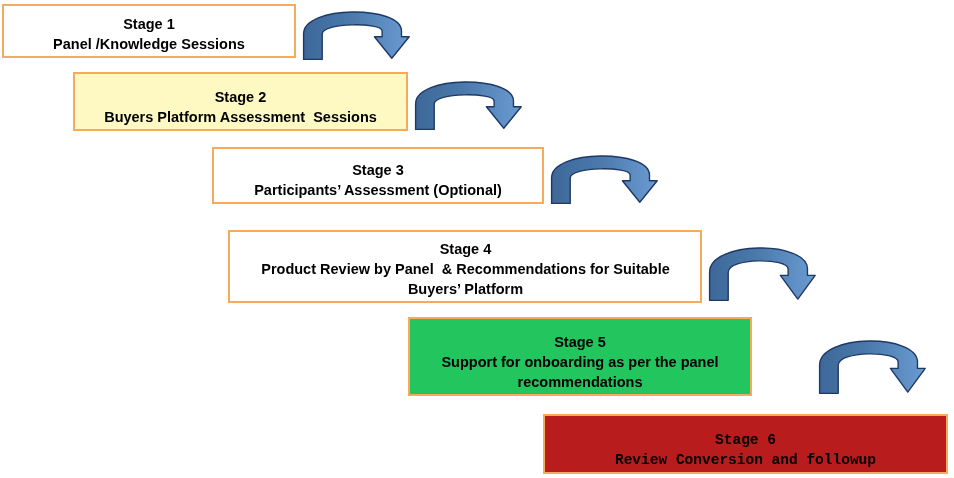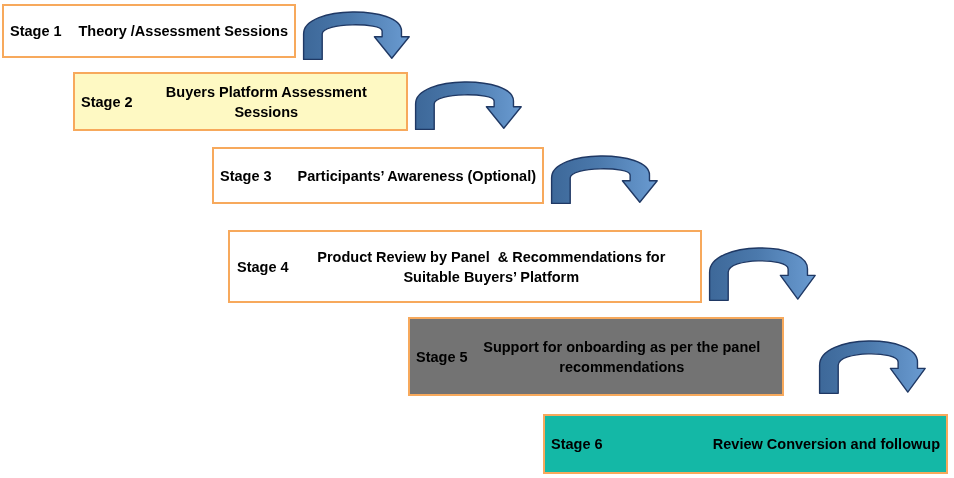--- a/index.html
+++ b/index.html
@@ -18,23 +18,23 @@
     position: relative;
     width: 954px;
     height: 478px;
   }
   .stage-box {
     position: absolute;
     box-sizing: border-box;
     background: #ffffff;
     border: 2px solid #f7a95c;
     display: flex;
-    flex-direction: row;
+    flex-direction: column;
     align-items: center;
-    justify-content: space-between;
+    justify-content: flex-end;
     text-align: center;
     padding: 2px 6px;
     z-index: 2;
   }
   .stage-title {
     font-weight: bold;
     font-size: 14.5px;
     color: #000000;
     line-height: 1.38;
     white-space: pre;
@@ -115,35 +115,35 @@
             <stop offset="0%" stop-color="#3d6899"></stop>
             <stop offset="45%" stop-color="#4b79ac"></stop>
             <stop offset="100%" stop-color="#6a9bd1"></stop>
           </linearGradient>
         </defs>
         <path d="M 6.6 63.36 L 6.6 35.2 C 6.6 3.52, 104.47200000000001 3.52, 104.47200000000001 32 L 104.47200000000001 38.4 L 112.20000000000002 38.4 L 94.80000000000001 62.08 L 77.4 38.4 L 85.12800000000001 38.4 L 85.12800000000001 32 C 85.12800000000001 20.632, 25.200000000000003 20.632, 25.200000000000003 35.2 L 25.200000000000003 63.36 Z" fill="url(#grad4)" stroke="#1f3864" stroke-width="1.4" stroke-linejoin="round"></path>
       </svg>
     </div>
     <div class="stage-box" style="left: 2px; top: 4px; width: 294px; height: 54px; border-color: rgb(247, 169, 92); background: rgb(255, 255, 255);">
       <div class="stage-title">Stage 1</div>
-      <div class="stage-desc">Theory /Assessment Sessions</div>
+      <div class="stage-desc">Panel /Knowledge Sessions</div>
     </div>
     <div class="stage-box" style="left: 73px; top: 72px; width: 335px; height: 59px; border-color: rgb(247, 169, 92); background: #fef9c3;">
       <div class="stage-title">Stage 2</div>
       <div class="stage-desc">Buyers Platform Assessment  Sessions</div>
     </div>
     <div class="stage-box" style="left: 212px; top: 147px; width: 332px; height: 57px; border-color: rgb(247, 169, 92); background: rgb(255, 255, 255);">
       <div class="stage-title">Stage 3</div>
-      <div class="stage-desc">Participants’ Awareness (Optional)</div>
+      <div class="stage-desc">Participants’ Assessment (Optional)</div>
     </div>
     <div class="stage-box" style="left: 228px; top: 230px; width: 474px; height: 73px; border-color: rgb(247, 169, 92); background: rgb(255, 255, 255); padding-left: 7px;">
       <div class="stage-title">Stage 4</div>
       <div class="stage-desc">Product Review by Panel  &amp; Recommendations for Suitable Buyers’ Platform</div>
     </div>
-    <div class="stage-box" style="left: 408px; top: 317px; width: 376px; height: 79px; border-color: rgb(247, 169, 92); background: #737373;">
+    <div class="stage-box" style="left: 408px; top: 317px; width: 344px; height: 79px; border-color: rgb(247, 169, 92); background: #22c55e;">
       <div class="stage-title">Stage 5</div>
       <div class="stage-desc">Support for onboarding as per the panel recommendations</div>
     </div>
-    <div class="stage-box" style="left: 543px; top: 414px; width: 405px; height: 60px; border-color: rgb(247, 169, 92); background: #14b8a6;">
+    <div class="stage-box" style="left: 543px; top: 414px; width: 405px; height: 60px; border-color: rgb(247, 169, 92); background: #b91c1c; font-family: Liberation Mono, monospace;">
       <div class="stage-title">Stage 6</div>
       <div class="stage-desc">Review Conversion and followup</div>
     </div>
   </div>
 
 </body></html>

